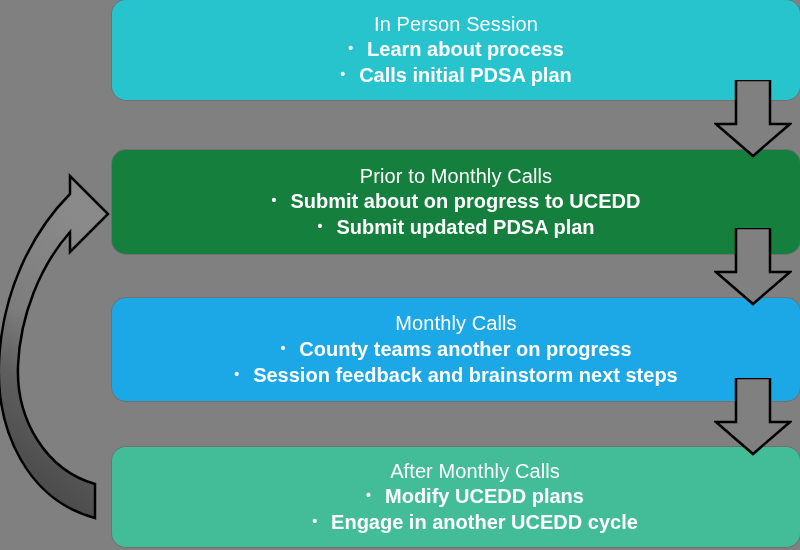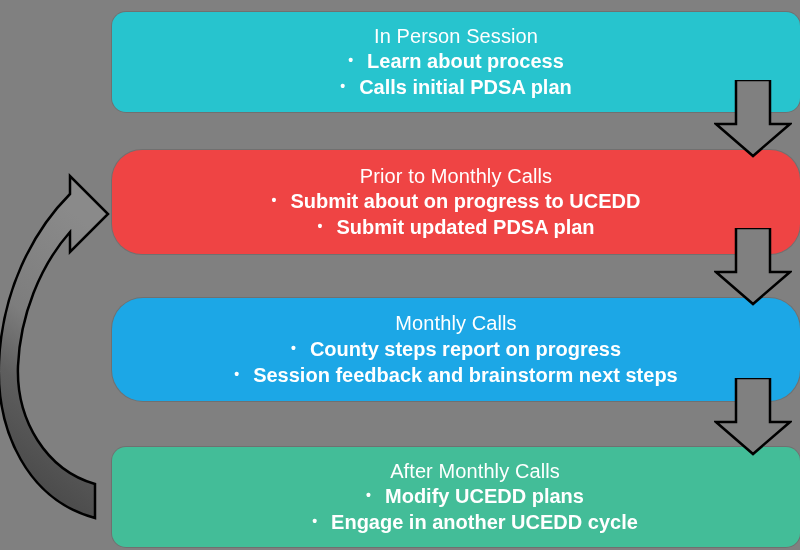--- a/index.html
+++ b/index.html
@@ -48,23 +48,23 @@
     align-items: baseline;
     gap: 14px;
   }
   .bullet-dot {
     font-size: 14px;
     line-height: 1;
     position: relative;
     top: -3px;
   }
   
-  #box-1 { top: 12px;   height: 100px; background: #27c4ce; }
+  #box-1 { top: 0;   height: 100px; background: #27c4ce; }
   #box-2 { top: 150px; height: 104px; background: #3d8a52; }
-  #box-3 { top: 298px; height: 103px; background: #1ca7e6; border-radius: 31px; }
+  #box-3 { top: 298px; height: 103px; background: #1ca7e6; }
   #box-4 { top: 447px; height: 100px; background: #43bd98; }
 
   .down-arrow {
     position: absolute;
     width: 78px;
     height: 78px;
     left: 714px;
   }
   #arrow-1 { top: 80px; }
   #arrow-2 { top: 228px; }
@@ -88,37 +88,37 @@
     <div class="bullet-line">
       <span class="bullet-dot">•</span>
       <span>Learn about process</span>
     </div>
     <div class="bullet-line">
       <span class="bullet-dot">•</span>
       <span>Calls initial PDSA plan</span>
     </div>
   </div>
 
-  <div class="step-box" id="box-2" style="background: #ef4444; border-radius: 30px;">
+  <div class="step-box" id="box-2" style="background: #15803d;">
     <div class="step-title">Prior to Monthly Calls</div>
     <div class="bullet-line">
       <span class="bullet-dot">•</span>
       <span>Submit about on progress to UCEDD</span>
     </div>
     <div class="bullet-line">
       <span class="bullet-dot">•</span>
       <span>Submit updated PDSA plan</span>
     </div>
   </div>
 
   <div class="step-box" id="box-3" style="background: rgb(28, 167, 230);">
     <div class="step-title">Monthly Calls</div>
     <div class="bullet-line">
       <span class="bullet-dot">•</span>
-      <span>County steps report on progress</span>
+      <span>County teams another on progress</span>
     </div>
     <div class="bullet-line">
       <span class="bullet-dot">•</span>
       <span>Session feedback and brainstorm next steps</span>
     </div>
   </div>
 
   <div class="step-box" id="box-4" style="background: rgb(67, 189, 152); padding-left: 48px;">
     <div class="step-title">After Monthly Calls</div>
     <div class="bullet-line">

